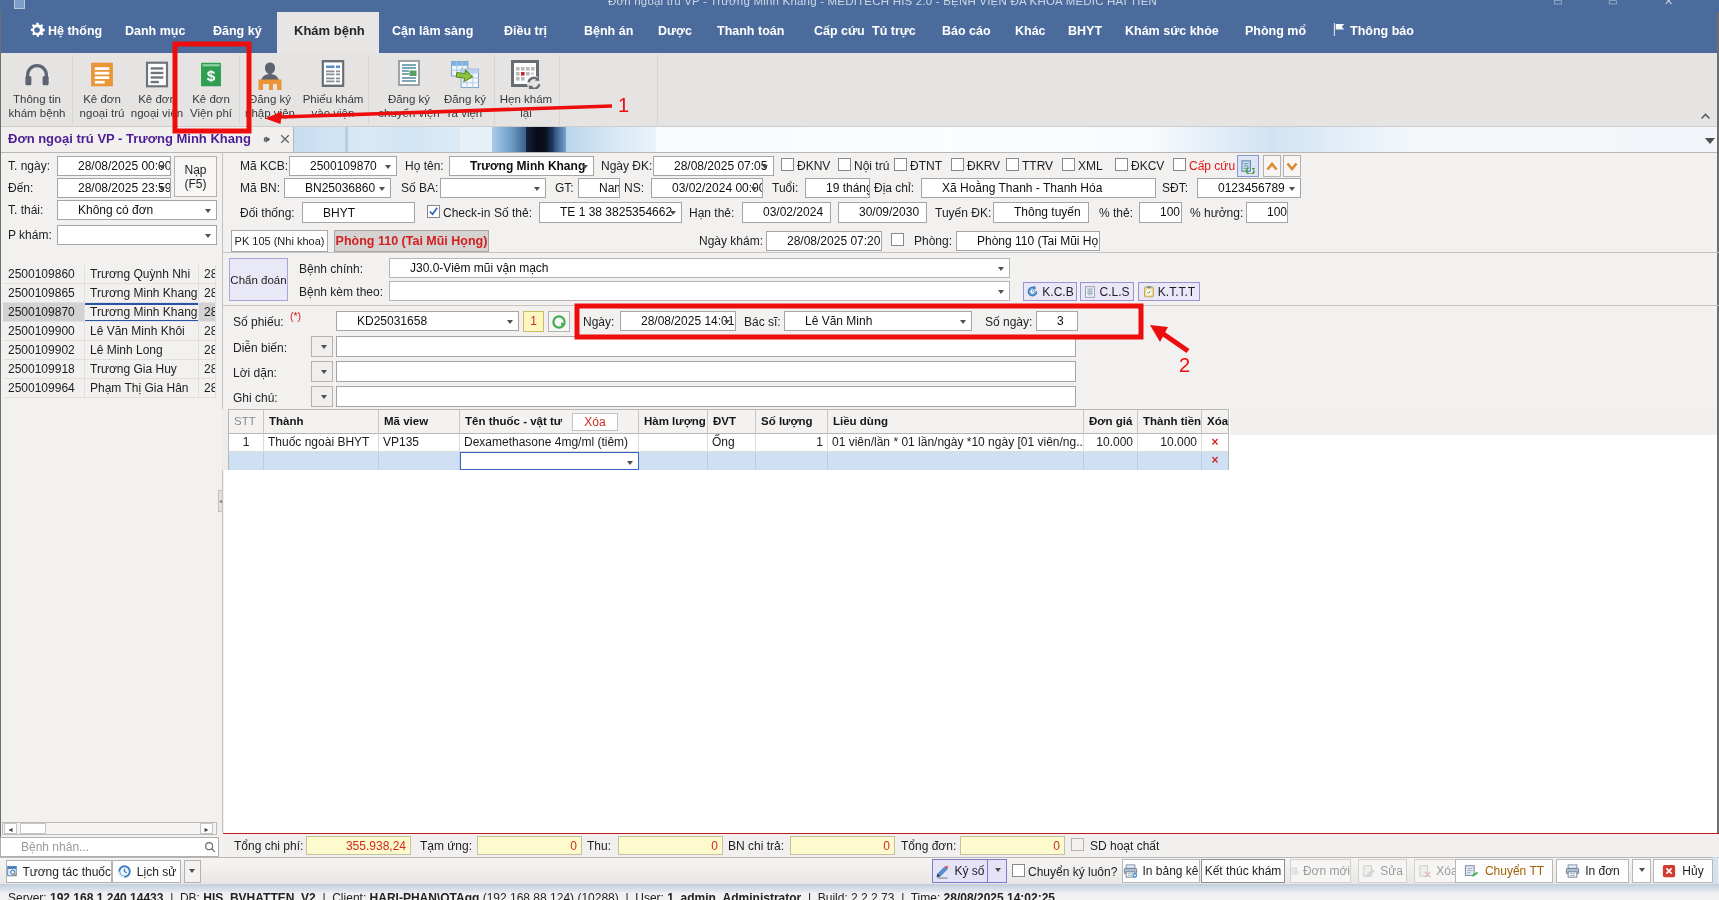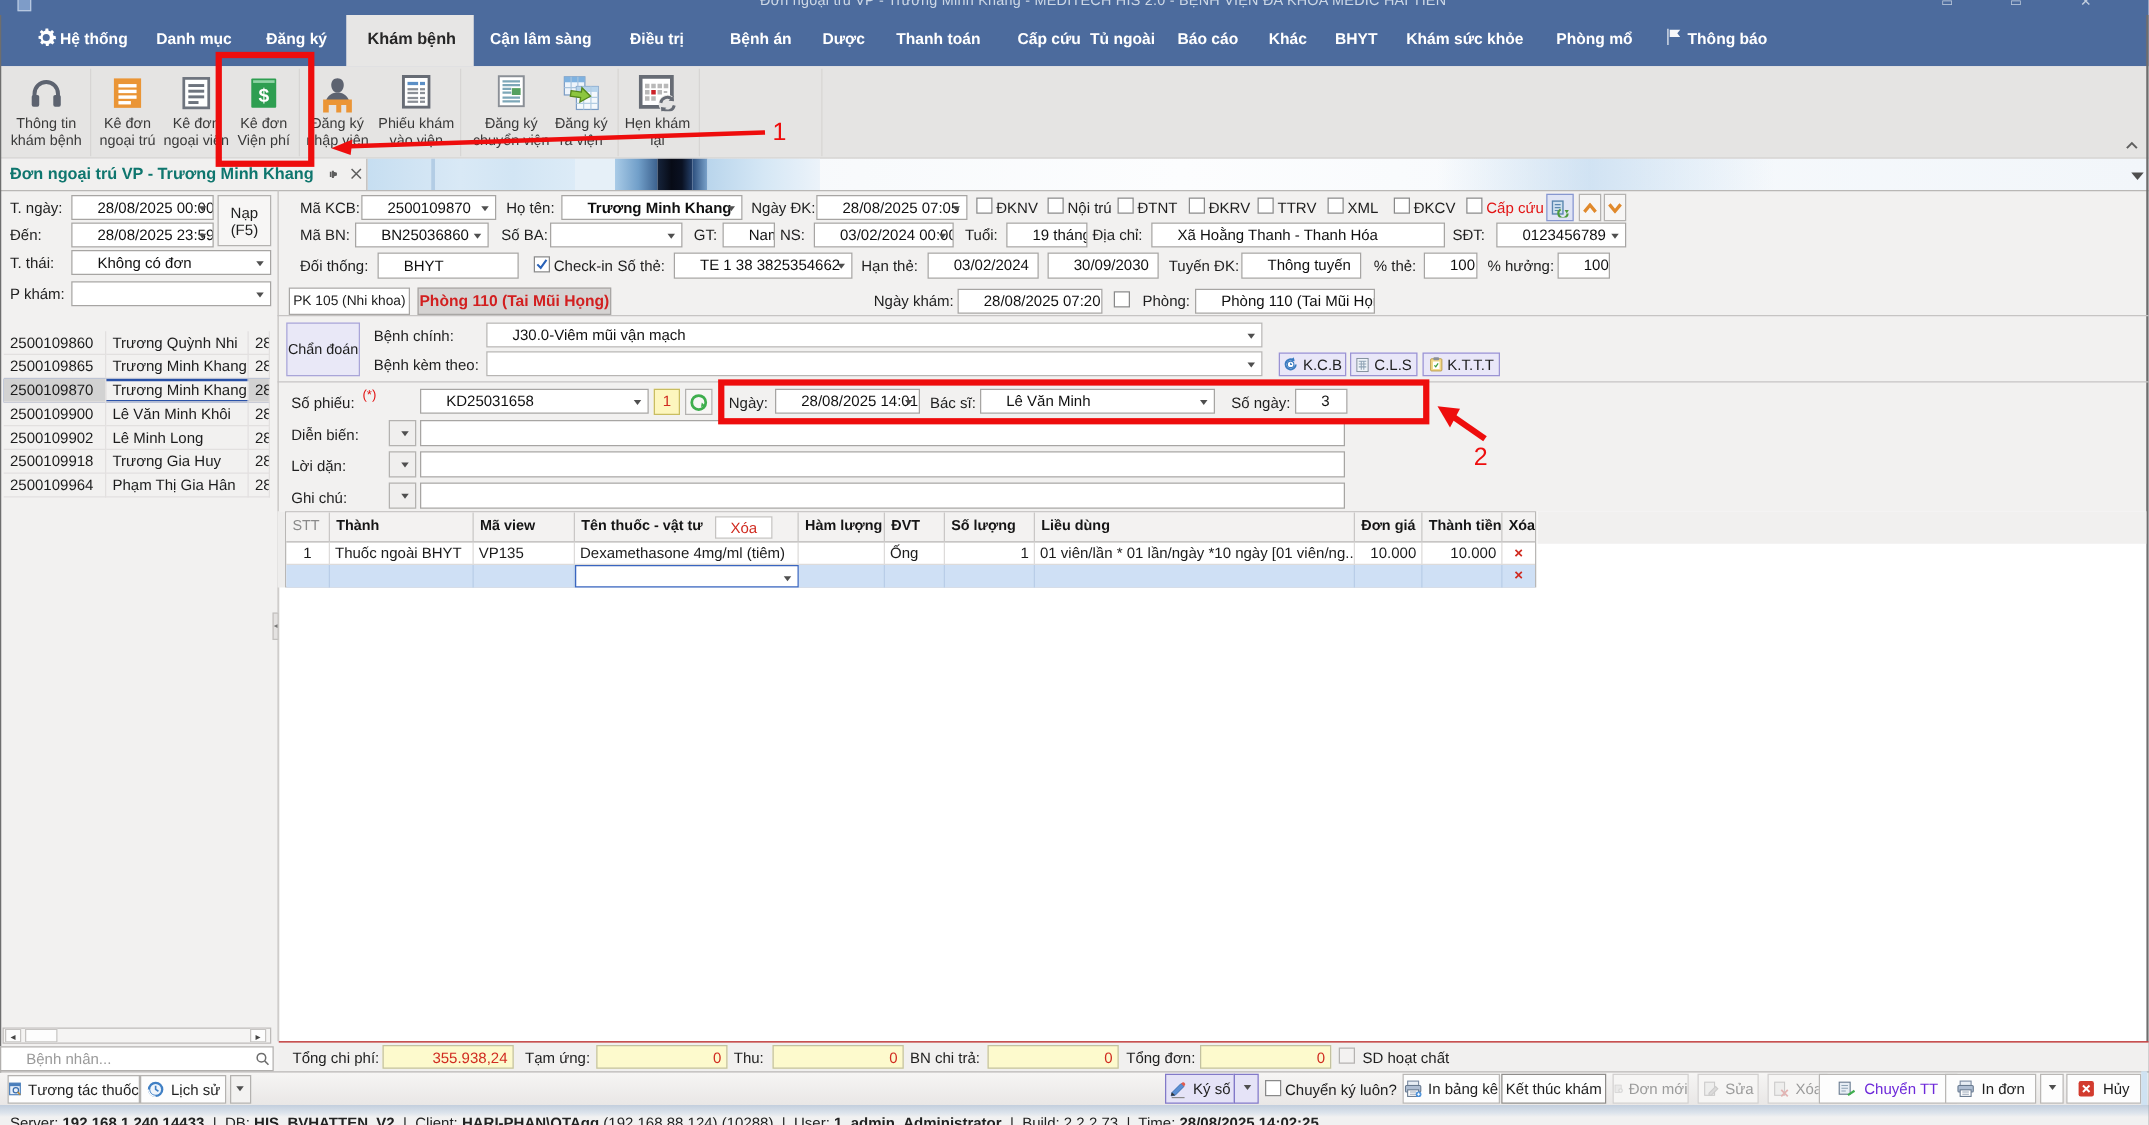--- a/index.html
+++ b/index.html
@@ -22,21 +22,21 @@
 #mseltab{position:absolute;left:277px;top:0;width:102px;height:41px;background:#e7e6e5}
 #mseltab span{position:absolute;left:17px;top:0;height:38px;line-height:38px;color:#262626;font-size:13px;font-weight:bold}
 
 #ribbon{position:absolute;left:0;top:53px;width:1719px;height:74px;background:#e5e4e3;border-bottom:1px solid #cfcdcc}
 .rbtn{position:absolute;top:0;height:73px;text-align:center}
 .rbtn .cap{position:absolute;top:40px;left:50%;transform:translateX(-50%);font-size:11.5px;line-height:13.5px;color:#3a3a3a;white-space:nowrap}
 .rbtn svg{position:absolute;top:7px;left:50%;transform:translateX(-50%)}
 
 #wsstrip{position:absolute;left:0;top:127px;width:1719px;height:25px;background:linear-gradient(90deg,#eef4f9 0%,#f3f7fb 25%,#f8fafc 40%,#fcfdfe 55%,#f6f9fc 75%,#f2f6fa 100%)}
 #doctab{position:absolute;left:0;top:127px;width:294px;height:25px;background:#f1f0ef;border-right:1px solid #b9b7b5}
-#doctab span{position:absolute;left:8px;top:4px;font-size:13px;font-weight:bold;color:#0f766e}
+#doctab span{position:absolute;left:8px;top:4px;font-size:13px;font-weight:bold;color:#4c1d95}
 
 #panel{position:absolute;left:0;top:152px;width:1719px;height:732px;background:#f2f1f0;border-top:1px solid #b9b7b5}
 #vline{position:absolute;left:222px;top:152px;width:1px;height:681px;background:#c3c1bf}
 
 #ann{position:absolute;left:0;top:0;width:1719px;height:900px;pointer-events:none}
 .red{color:#e21414}
 .srow{position:absolute;left:3px;width:213px;height:19px}
 .srow span{position:absolute;top:0;height:19px;line-height:18px;padding-left:5px;border-bottom:1px solid #e2e0df;border-right:1px solid #e2e0df;overflow:hidden;white-space:nowrap}
 .srow span:nth-child(1){left:0;width:82px}
 .srow span:nth-child(2){left:82px;width:114px}
@@ -65,21 +65,21 @@
  <div class="mi" style="left:213px">Đăng ký</div>
  <div id="mseltab">
         <span>Khám bệnh</span>
       </div>
  <div class="mi" style="left:392px">Cận lâm sàng</div>
  <div class="mi" style="left:504px">Điều trị</div>
  <div class="mi" style="left:584px">Bệnh án</div>
  <div class="mi" style="left:658px">Dược</div>
  <div class="mi" style="left:717px">Thanh toán</div>
  <div class="mi" style="left:814px">Cấp cứu</div>
- <div class="mi" style="left:872px">Tủ ngoài</div>
+ <div class="mi" style="left:872px">Tủ trực</div>
  <div class="mi" style="left:942px">Báo cáo</div>
  <div class="mi" style="left:1015px">Khác</div>
  <div class="mi" style="left:1068px">BHYT</div>
  <div class="mi" style="left:1125px">Khám sức khỏe</div>
  <div class="mi" style="left:1245px">Phòng mổ</div>
  <svg class="abs" style="left:1332px;top:10px" width="15" height="15" viewBox="0 0 16 16">
         <path fill="#fff" d="M2 1h1v14H2zM4 2h9l-2.5 3L13 8H4z" opacity=".95"></path>
       </svg>
  <div class="mi" style="left:1350px">Thông báo</div>
 </div>
@@ -537,21 +537,21 @@
  <div class="btn" style="left:1358px;top:1px;width:49px;height:24px;background:#f6f5f4;border-color:#d2d0cf;color:#9b9b9b">
   <svg width="14" height="14" viewBox="0 0 16 16" style="margin-right:4px;opacity:.45">
           <rect x="2" y="2" width="9" height="12" fill="#e6e6e6" stroke="#999"></rect>
           <path d="M6 12l6-6 2 2-6 6H6z" fill="#bbb" stroke="#999"></path>
         </svg>Sửa</div>
  <div class="btn" style="left:1414px;top:1px;width:48px;height:24px;background:#f6f5f4;border-color:#d2d0cf;color:#9b9b9b">
   <svg width="14" height="14" viewBox="0 0 16 16" style="margin-right:4px;opacity:.45">
           <rect x="2" y="2" width="9" height="12" fill="#e6e6e6" stroke="#999"></rect>
           <path d="M8 9l6 6M14 9l-6 6" stroke="#c66" stroke-width="1.6"></path>
         </svg>Xóa</div>
- <div class="btn" style="left:1455px;top:1px;width:111px;height:24px;background:#fdfdfd;border-color:#b9b7b5;color:#6d28d9">
+ <div class="btn" style="left:1455px;top:1px;width:98px;height:24px;background:#fdfdfd;border-color:#b9b7b5;color:#a16207">
   <svg width="15" height="14" viewBox="0 0 16 16" style="margin-right:6px">
           <rect x="1" y="2" width="10" height="11" fill="#e7edf4" stroke="#67798f"></rect>
           <path d="M3 5h6M3 7.5h6M3 10h4" stroke="#8fa3b5"></path>
           <path d="M8 10l4 3 4-3-4 3z" fill="#3fae4e"></path>
           <path d="M9 13.8l6-4" stroke="#3fae4e" stroke-width="2"></path>
         </svg>Chuyển TT</div>
  <div class="btn" style="left:1556px;top:1px;width:73px;height:24px;background:#fdfdfd;border-color:#b9b7b5">
   <svg width="15" height="14" viewBox="0 0 16 16" style="margin-right:5px">
           <rect x="3" y="1" width="10" height="4" fill="#e7edf4" stroke="#7a8aa0"></rect>
           <rect x="1" y="5" width="14" height="6" rx="1" fill="#aebdd2" stroke="#67798f"></rect>

